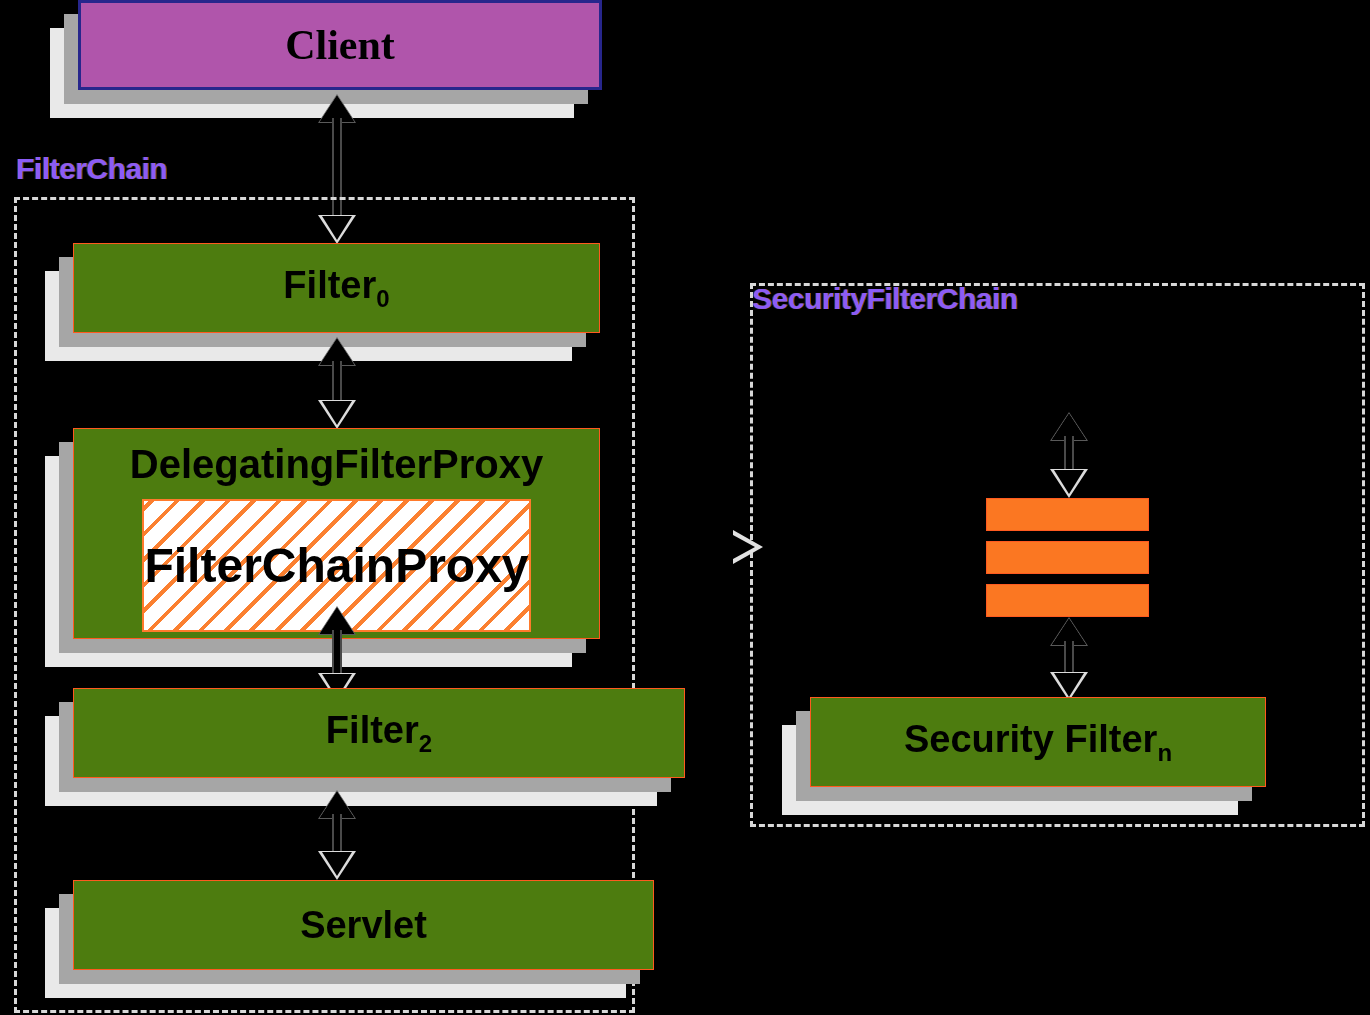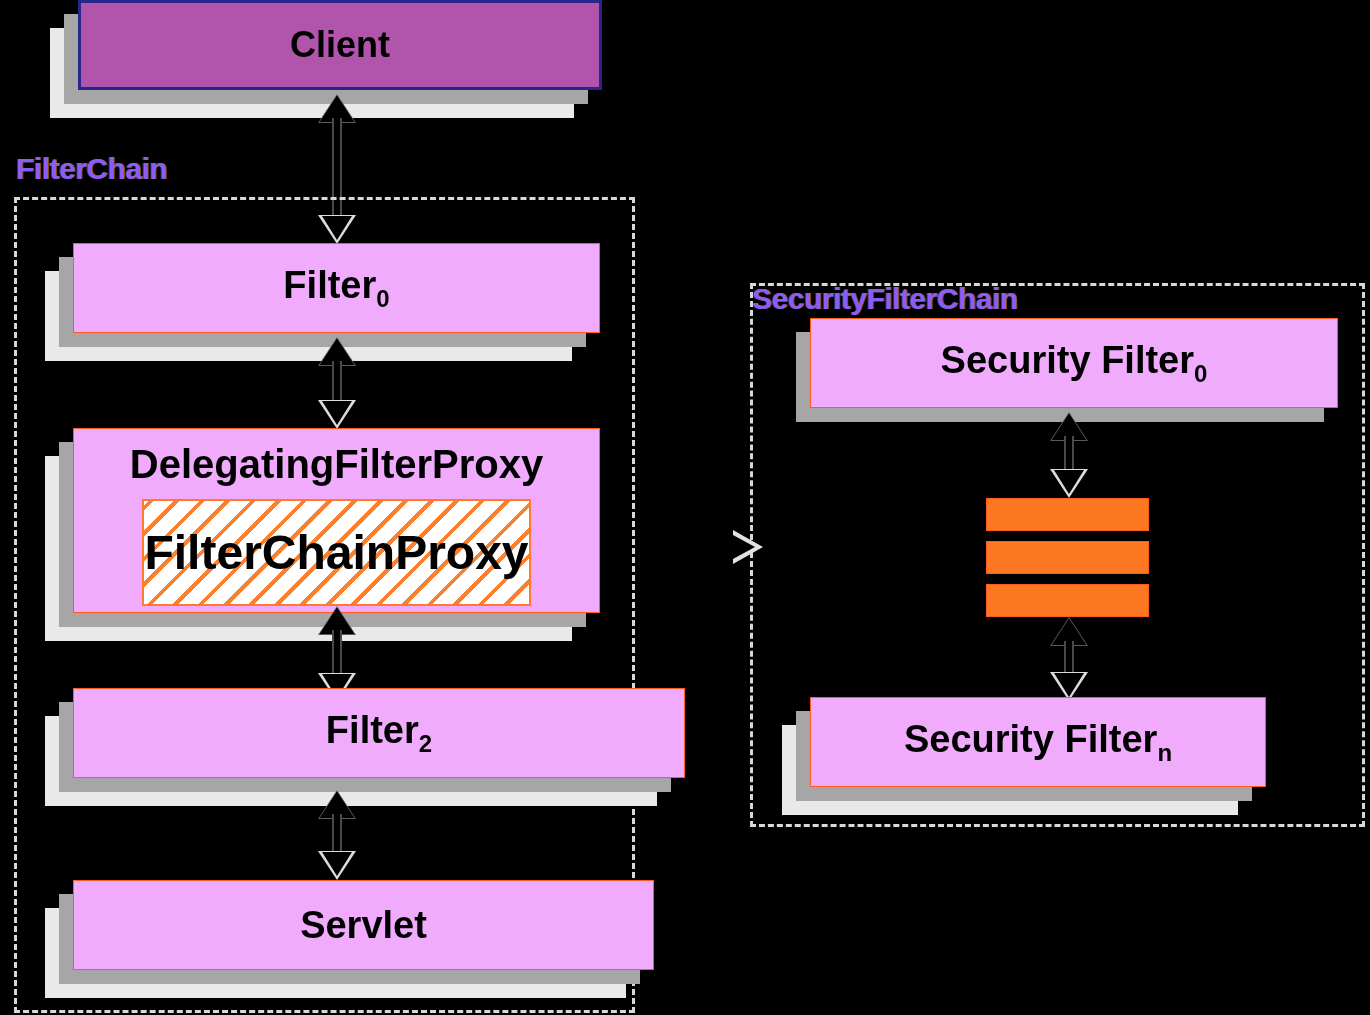--- a/index.html
+++ b/index.html
@@ -55,42 +55,42 @@
     width: 100%; height: 100%;
     box-sizing: border-box;
     display: flex;
     align-items: center;
     justify-content: center;
     text-align: center;
   }
 
   
   .face.orange {
-    background: #f0abfc;
+    background: #4d7c0f;
     border: 1px solid #ff5a1f;
   }
   
   .face.purple {
     background: #b055ab;
     border: 3px solid #27268c;
   }
 
   .box-label {
     color: #000000;
     font-weight: bold;
     font-size: 38px;
     line-height: 1;
     white-space: nowrap;
   }
   .box-label .sub {
     font-size: 24px;
     vertical-align: sub;
     font-weight: bold;
   }
-  .box-label.big { font-size: 36px; }
+  .box-label.big { font-size: 42px; font-family: Liberation Serif, serif; }
 
   
   .dfp-face {
     flex-direction: column;
     align-items: stretch;
     justify-content: flex-start;
     padding: 0;
   }
   .dfp-title {
     height: 70px;
@@ -247,21 +247,21 @@
   </div>
 
   <div class="varrow" style="left:320px; top:339px; height:88px;">
     <div class="head-up-outline"></div>
     <div class="head-up"></div>
     <div class="shaft"></div>
     <div class="head-down-outline"></div>
     <div class="head-down"></div>
   </div>
 
-  <div class="card" style="left:73px; top:428px; width:527px; height:185px;">
+  <div class="card" style="left:73px; top:428px; width:527px; height:211px;">
     <div class="shadow-far"></div>
     <div class="shadow-near"></div>
     <div class="face orange dfp-face">
       <div class="dfp-title">DelegatingFilterProxy</div>
       <div class="dfp-inner">
         <span class="box-label">FilterChainProxy</span>
       </div>
     </div>
   </div>
 
@@ -295,26 +295,20 @@
     <div class="face orange">
       <span class="box-label">Servlet</span>
     </div>
   </div>
 
   <div class="group-label" style="left:752px; top:238px;margin-top:44px;">SecurityFilterChain</div>
   <div class="group-box" style="left:750px; top:283px; width:615px; height:544px;"></div>
 
   <div class="harrow-head" style="left:733px; top:530px;"></div>
 
-  <div class="card" style="left:810px; top:318px; width:528px; height:90px;">
-    <div class="shadow-near"></div>
-    <div class="face orange">
-      <span class="box-label"><span>Security Filter</span><span class="sub">0</span></span>
-    </div>
-  </div>
 
   <div class="varrow" style="left:1052px; top:414px; height:82px;">
     <div class="head-up-outline"></div>
     <div class="head-up"></div>
     <div class="shaft"></div>
     <div class="head-down-outline"></div>
     <div class="head-down"></div>
   </div>
 
   <div>

